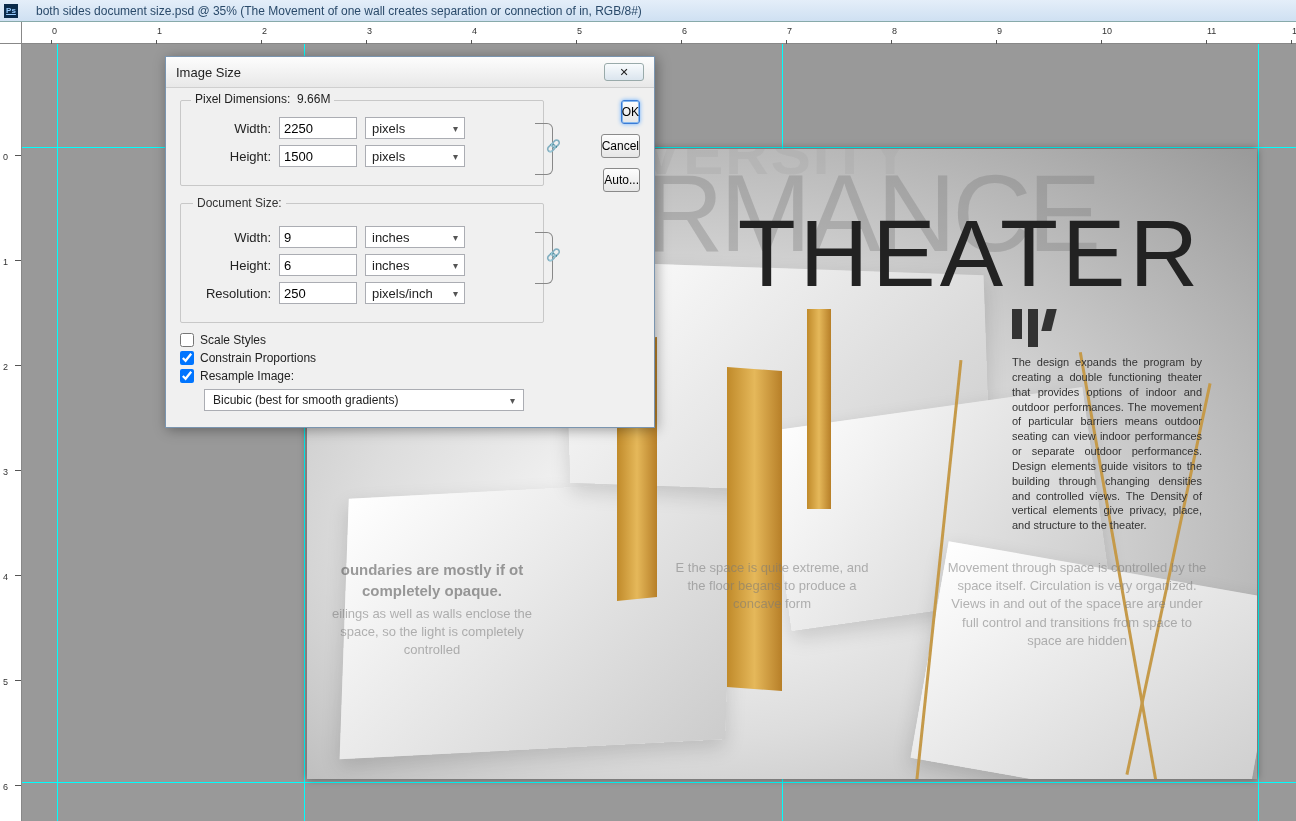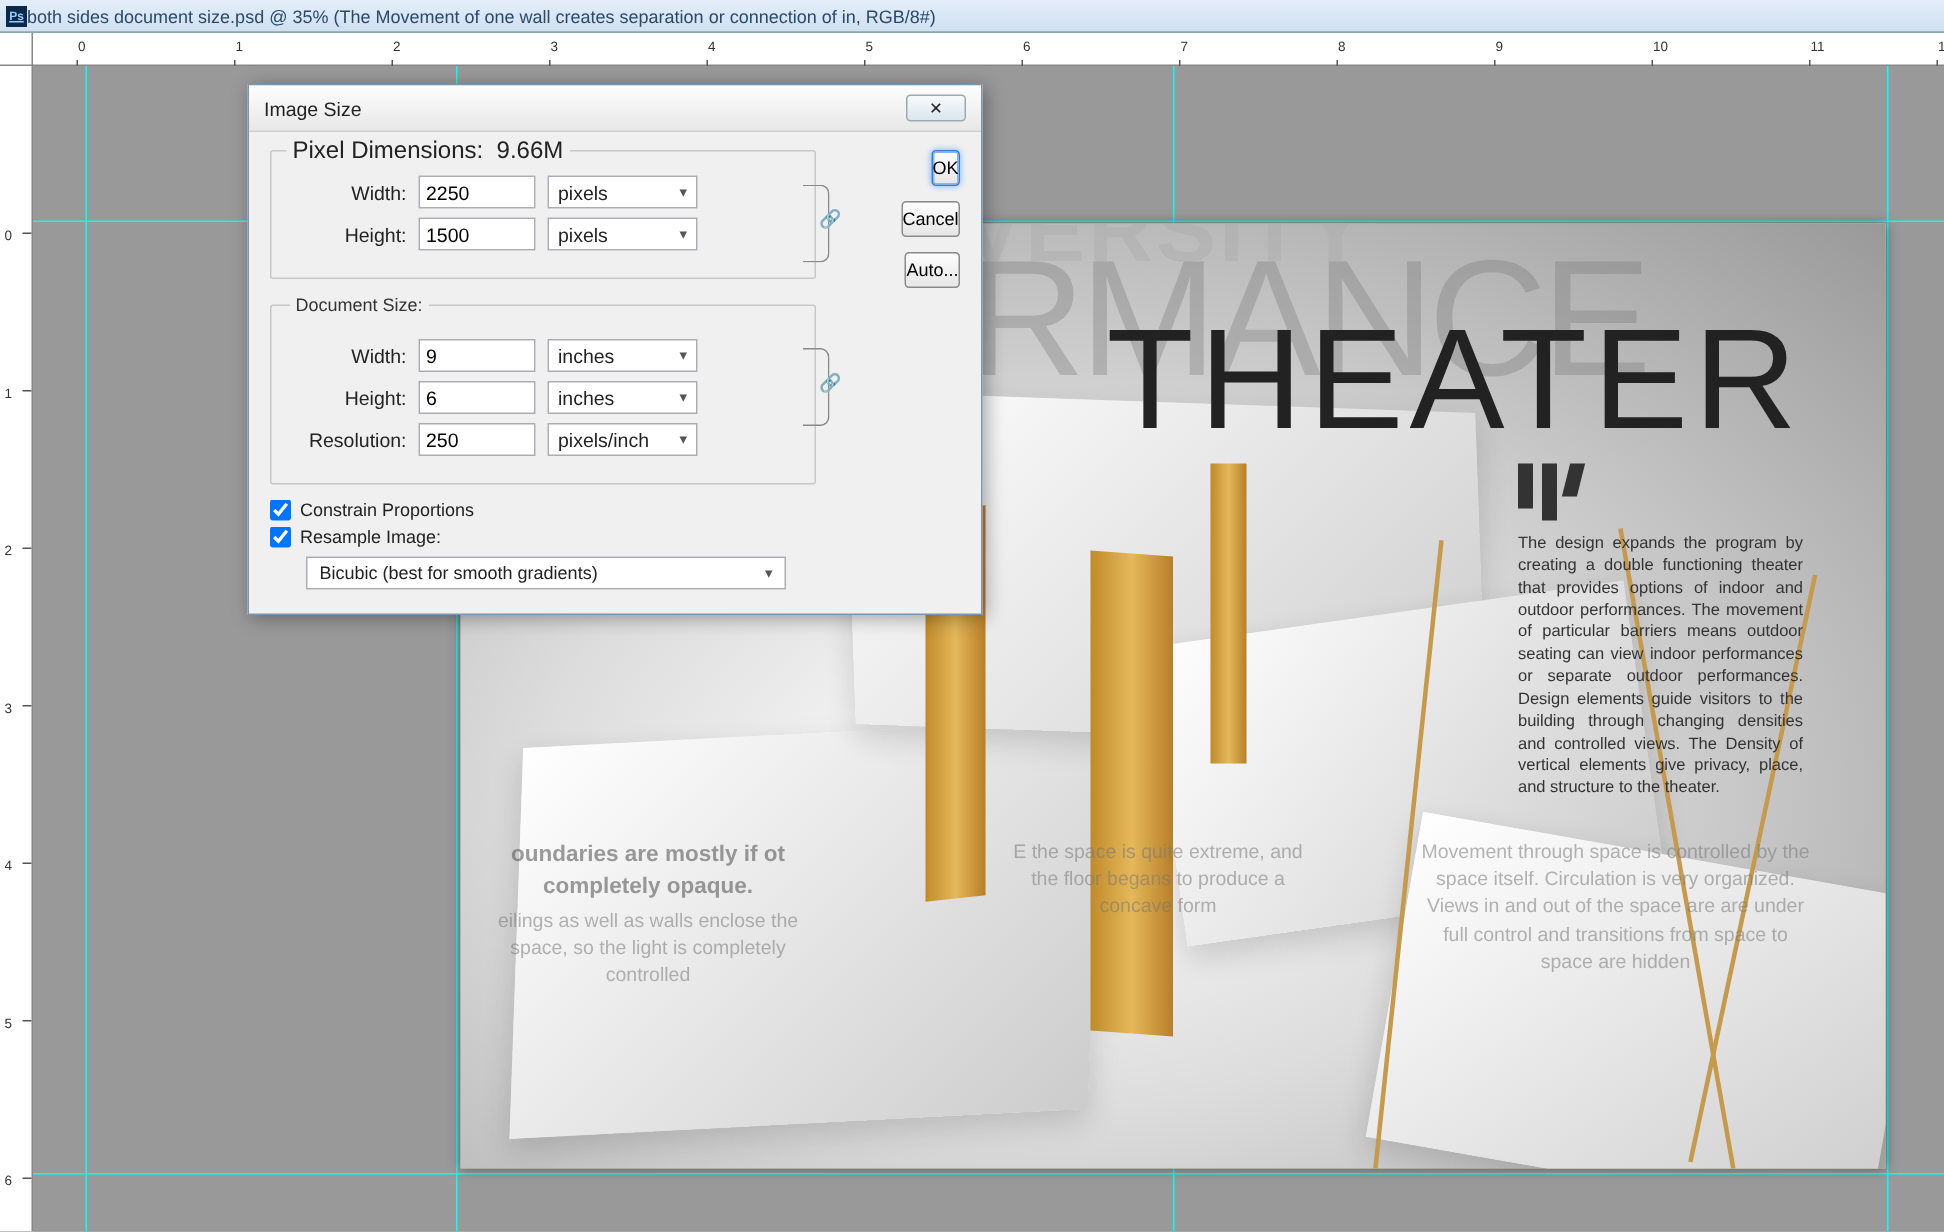--- a/index.html
+++ b/index.html
@@ -1,20 +1,20 @@
 <!DOCTYPE html>
 <html><head>
 <meta charset="utf-8">
 <style>
 * { margin: 0; padding: 0; box-sizing: border-box; font-family: "Segoe UI", Tahoma, sans-serif; }
 body { background: #999; width: 1296px; height: 821px; overflow: hidden; position: relative; }
 
 
 .titlebar { background: linear-gradient(#e4eef9, #cfe0f2); height: 22px; display: flex; align-items: center; padding: 0 4px; font-size: 12px; color: #2a4a6a; border-bottom: 1px solid #8aa; }
-.ps-icon { width: 14px; height: 14px; background: #0a2a4a; color: #9cf; font-size: 8px; font-weight: bold; display: flex; align-items: center; justify-content: center; margin-right: 0; text-decoration: underline; }
+.ps-icon { width: 14px; height: 14px; background: #0a2a4a; color: #9cf; font-size: 8px; font-weight: bold; display: flex; align-items: center; justify-content: center; margin-right: 18px; text-decoration: underline; }
 
 
 .workspace { position: absolute; top: 22px; left: 0; right: 0; bottom: 0; background: #999; }
 .ruler-h { position: absolute; top: 0; left: 22px; right: 0; height: 22px; background: #fff; border-bottom: 1px solid #888; }
 .ruler-v { position: absolute; top: 22px; left: 0; width: 22px; bottom: 0; background: #fff; border-right: 1px solid #888; }
 .ruler-corner { position: absolute; top: 0; left: 0; width: 22px; height: 22px; background: #fff; border-right: 1px solid #888; border-bottom: 1px solid #888; }
 .ruler-h .tick { position: absolute; top: 4px; font-size: 9px; color: #333; }
 .ruler-h .tick::after { content: ""; position: absolute; bottom: -10px; left: -1px; width: 1px; height: 6px; background: #555; }
 .ruler-v .tick { position: absolute; left: 3px; font-size: 9px; color: #333; }
 .ruler-v .tick::after { content: ""; position: absolute; right: -13px; top: 3px; width: 6px; height: 1px; background: #555; }
@@ -44,21 +44,21 @@
 .dialog { position: absolute; top: 56px; left: 165px; width: 490px; background: #f0f0f0; border: 1px solid #7a95b0; box-shadow: 2px 2px 12px rgba(0,0,0,.35); font-size: 13px; color: #222; }
 .dlg-title { background: linear-gradient(#fdfdfd, #e8e8e8); padding: 6px 10px; border-bottom: 1px solid #cfcfcf; display: flex; align-items: center; justify-content: space-between; }
 .dlg-close { margin-left: auto; width: 40px; height: 18px; border: 1px solid #9aa; border-radius: 3px; background: linear-gradient(#f8fbfd,#dbe5ee); display: flex; align-items: center; justify-content: center; font-size: 11px; }
 .dlg-body { display: flex; padding: 12px 14px 16px; gap: 14px; }
 .dlg-left { flex: 1; }
 .dlg-right { width: 82px; display: flex; flex-direction: column; gap: 10px; align-items: flex-end; }
 .dlg-btn { height: 24px; border: 1px solid #8a8a8a; border-radius: 3px; background: linear-gradient(#fdfdfd,#e6e6e6); font-size: 12px; cursor: pointer; }
 .dlg-btn.primary { border: 1px solid #3a7bd5; box-shadow: 0 0 0 1px #86b8ee inset, 0 0 4px #6bb0ff; }
 fieldset { border: 1px solid #c8c8c8; border-radius: 2px; padding: 10px 12px 12px; margin-bottom: 10px; position: relative; }
 legend { padding: 0 4px; font-size: 12px; color: #333; }
-.legend-inline { position: absolute; top: -9px; left: 10px; background: #f0f0f0; padding: 0 4px; font-size: 16px; }
+.legend-inline { position: absolute; top: -9px; left: 10px; background: #f0f0f0; padding: 0 4px; font-size: 12px; }
 .row { display: flex; align-items: center; gap: 8px; margin: 6px 0; }
 .row label { width: 78px; text-align: right; }
 .row input[type=text] { width: 78px; height: 22px; border: 1px solid #abadb3; padding: 0 4px; font-size: 13px; background: #fff; }
 .sel { width: 100px; height: 22px; border: 1px solid #abadb3; background: #fff; display: flex; align-items: center; padding: 0 6px; font-size: 13px; position: relative; cursor: pointer; }
 .sel::after { content: "▾"; position: absolute; right: 6px; font-size: 10px; color: #555; }
 .link-bracket { position: absolute; right: -22px; top: 6px; width: 18px; height: 52px; border: 1px solid #888; border-left: none; border-radius: 0 6px 6px 0; }
 .link-icon { position: absolute; right: -30px; top: 22px; font-size: 12px; color: #555; }
 .check { display: flex; align-items: center; gap: 6px; margin: 4px 0; font-size: 12px; }
 .check input { width: 14px; height: 14px; }
 .resample-sel { margin: 6px 0 0 24px; width: 320px; height: 22px; border: 1px solid #abadb3; background: #fff; display: flex; align-items: center; padding: 0 8px; font-size: 12px; position: relative; cursor: pointer; }
@@ -206,20 +206,24 @@
         <div class="row">
           <label>Resolution:</label>
           <input type="text" value="250" style="">
           <div class="sel">
               <span>pixels/inch</span>
             </div>
         </div>
       </fieldset>
 
       <div class="check">
+        <input type="checkbox" style="">
+        <span>Scale Styles</span>
+      </div>
+      <div class="check">
         <input type="checkbox" checked="" style="">
         <span>Constrain Proportions</span>
       </div>
       <div class="check">
         <input type="checkbox" checked="" style="">
         <span>Resample Image:</span>
       </div>
       <div class="resample-sel">
         <span>Bicubic (best for smooth gradients)</span>
       </div>

